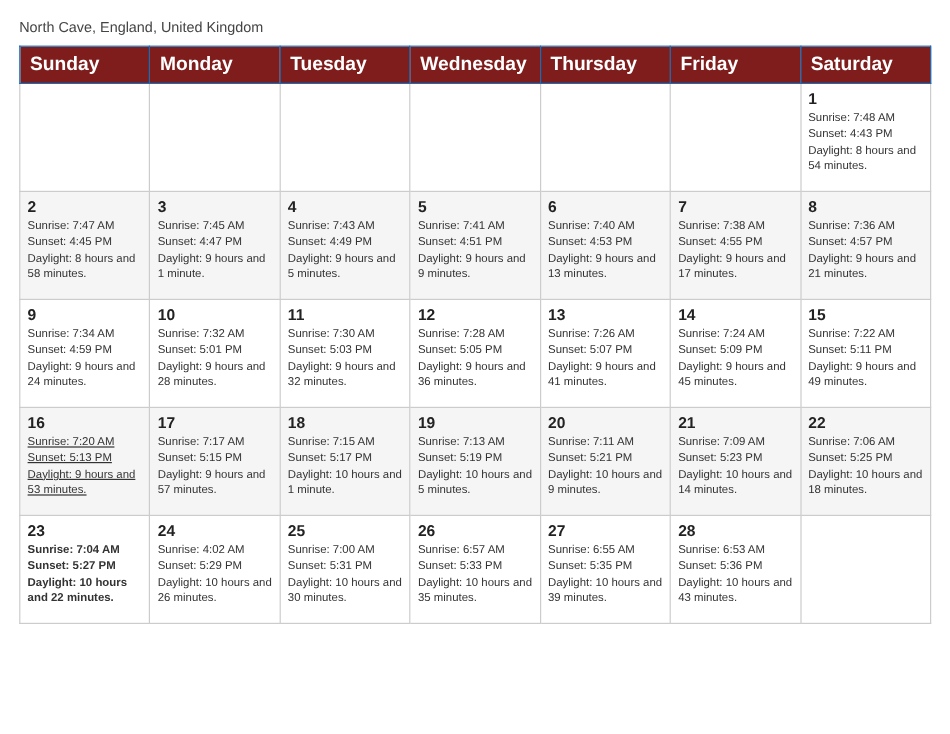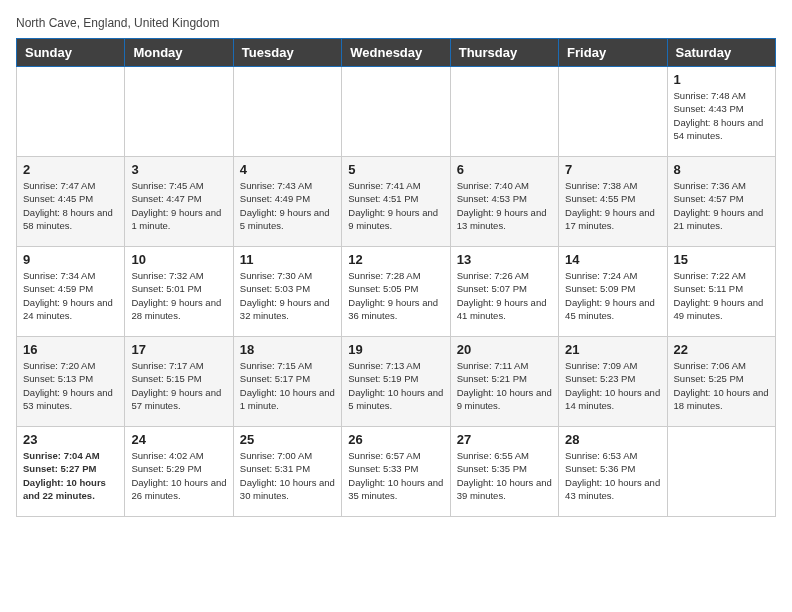--- a/index.html
+++ b/index.html
@@ -44,25 +44,25 @@
     .location {
       font-size: 12px;
       color: #444;
     }
     .calendar {
       width: 100%;
       border-collapse: collapse;
       border: 1px solid #ccc;
     }
     .calendar th {
-      background-color: #404040;
+      background-color: #7f1d1d;
       color: #fff;
       text-align: left;
       padding: 6px 8px;
-      font-size: 13px;
+      font-size: 16px;
       font-weight: bold;
       border: 1px solid #1a6bb5;
     }
     .calendar td {
       vertical-align: top;
       border: 1px solid #ccc;
       padding: 5px 6px;
       width: 108px;
       height: 90px;
       background: #fff;
@@ -205,21 +205,21 @@
         <td>
           <div class="day-number">15</div>
           <div class="day-info" style="white-space: pre-line;">Sunrise: 7:22 AM
 Sunset: 5:11 PM
 Daylight: 9 hours and 49 minutes.</div>
         </td>
       </tr>
       <tr>
         <td>
           <div class="day-number">16</div>
-          <div class="day-info" style="white-space: pre-line;">Sunrise: 7:20 AM
+          <div class="day-info" style="white-space: pre-line; text-decoration: underline;">Sunrise: 7:20 AM
 Sunset: 5:13 PM
 Daylight: 9 hours and 53 minutes.</div>
         </td>
         <td>
           <div class="day-number">17</div>
           <div class="day-info" style="white-space: pre-line;">Sunrise: 7:17 AM
 Sunset: 5:15 PM
 Daylight: 9 hours and 57 minutes.</div>
         </td>
         <td>

